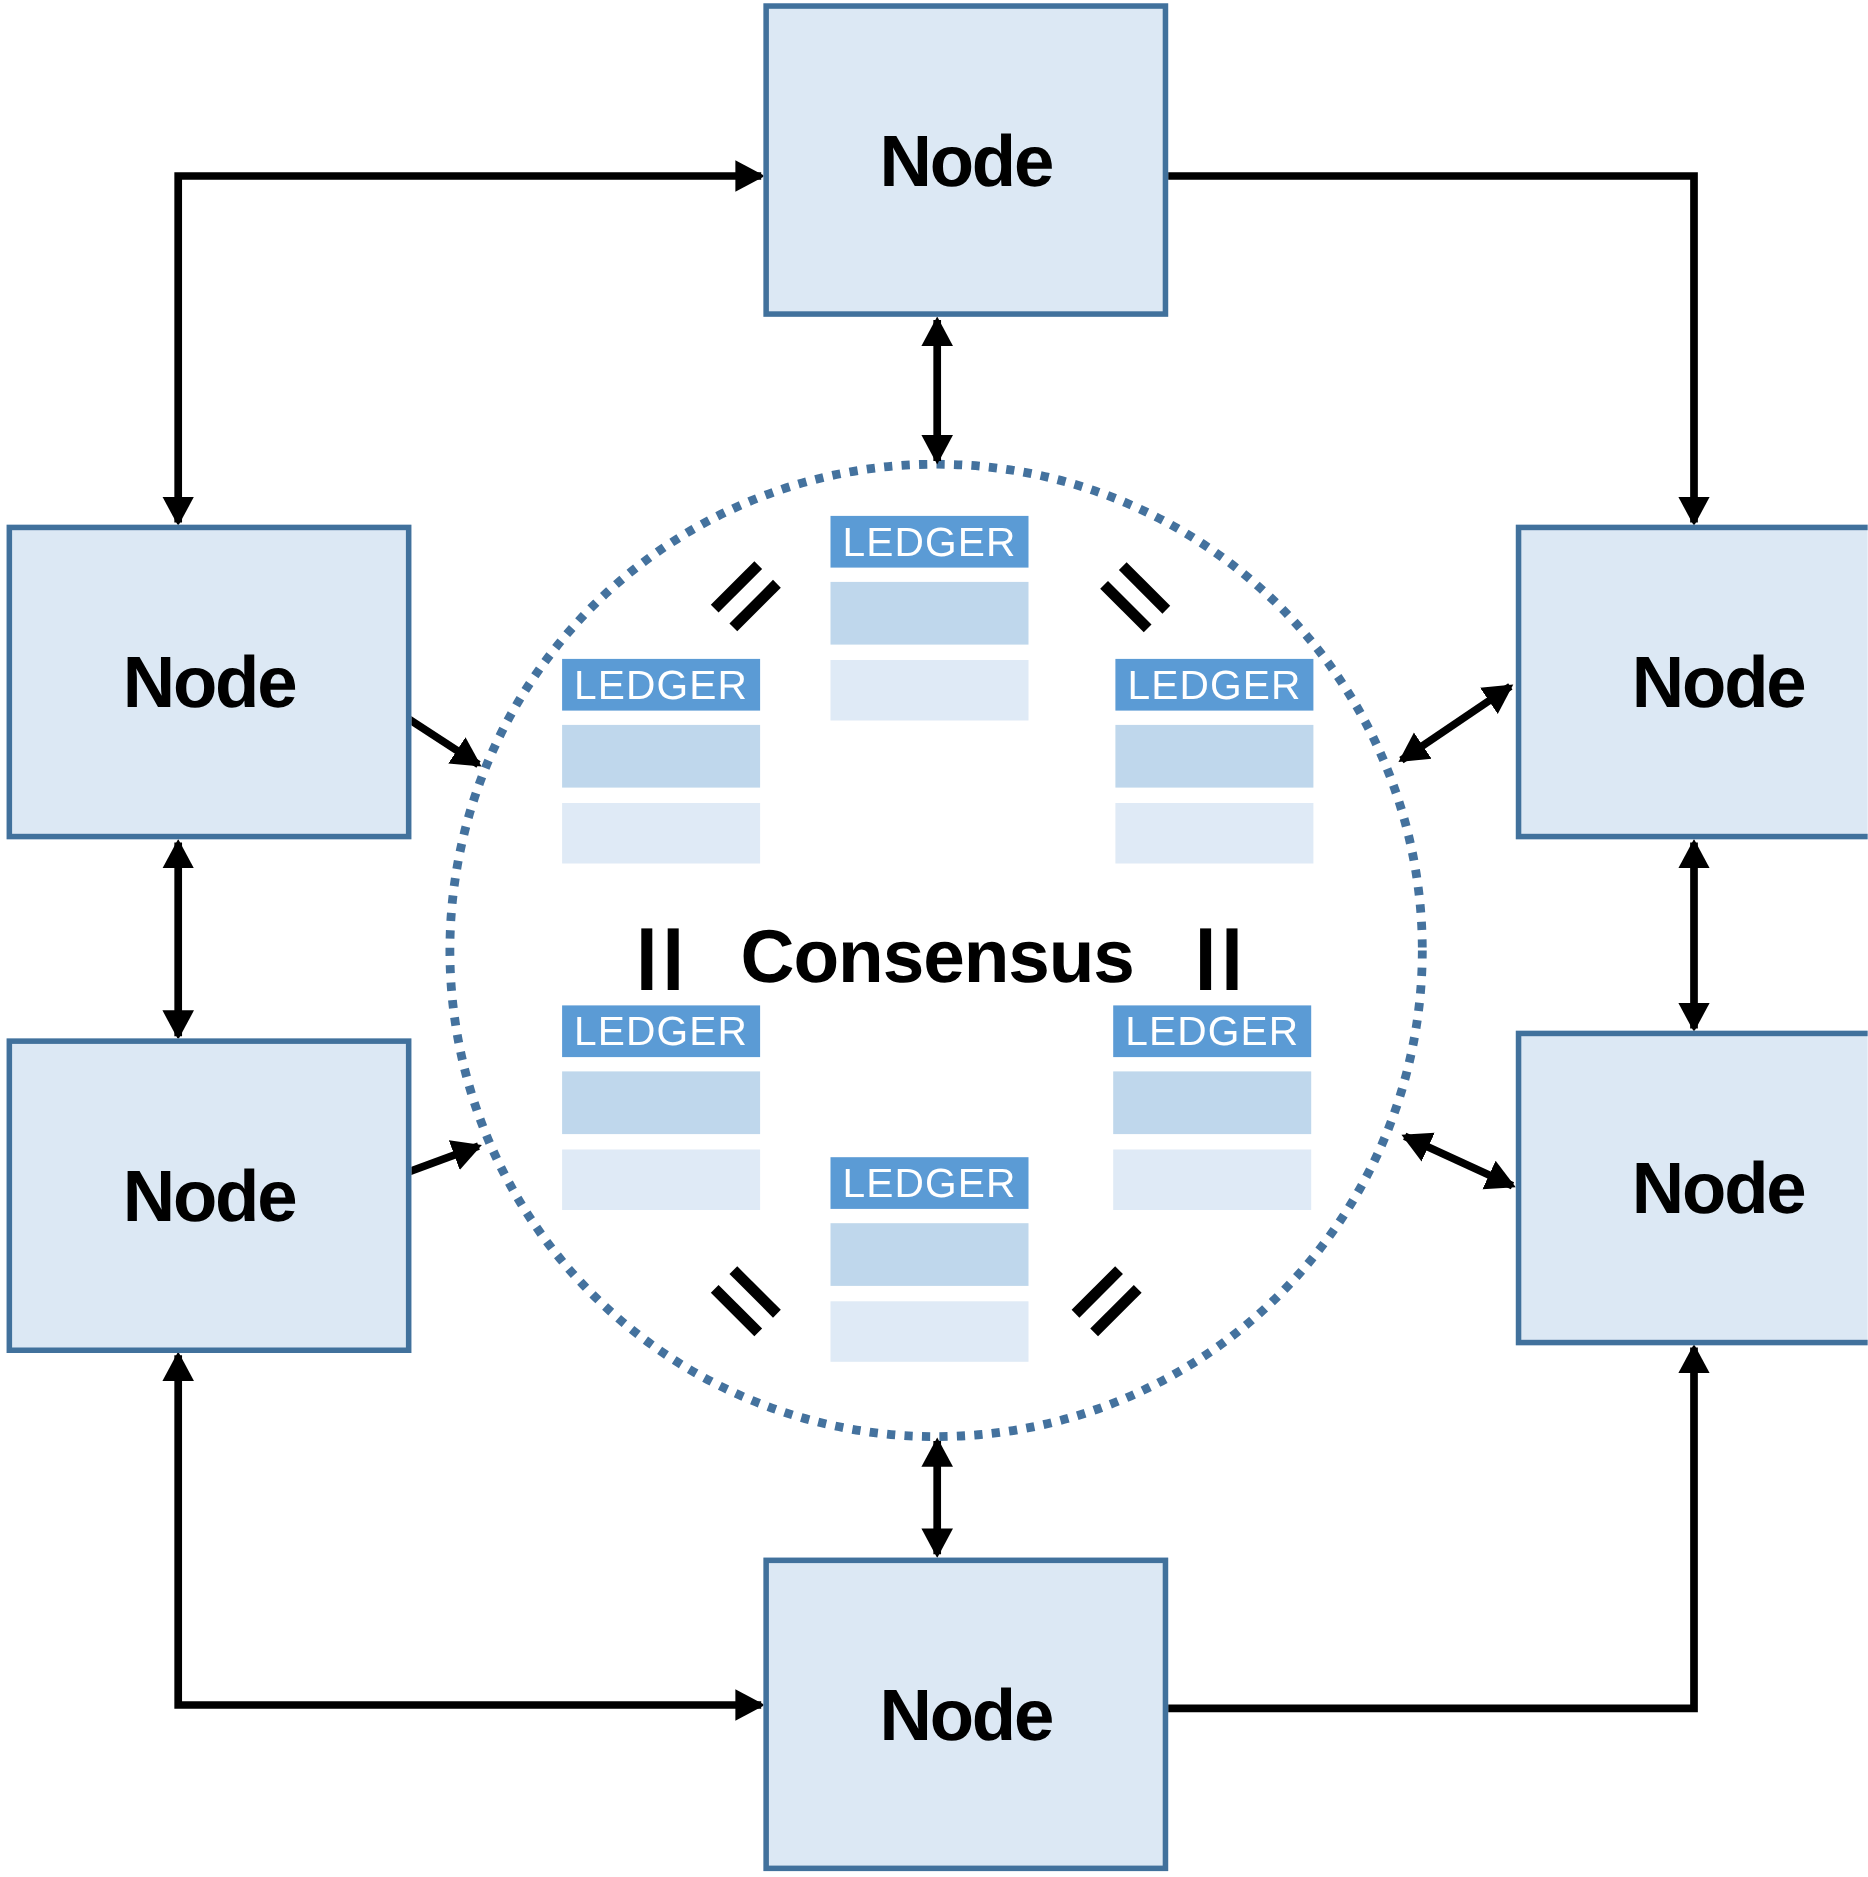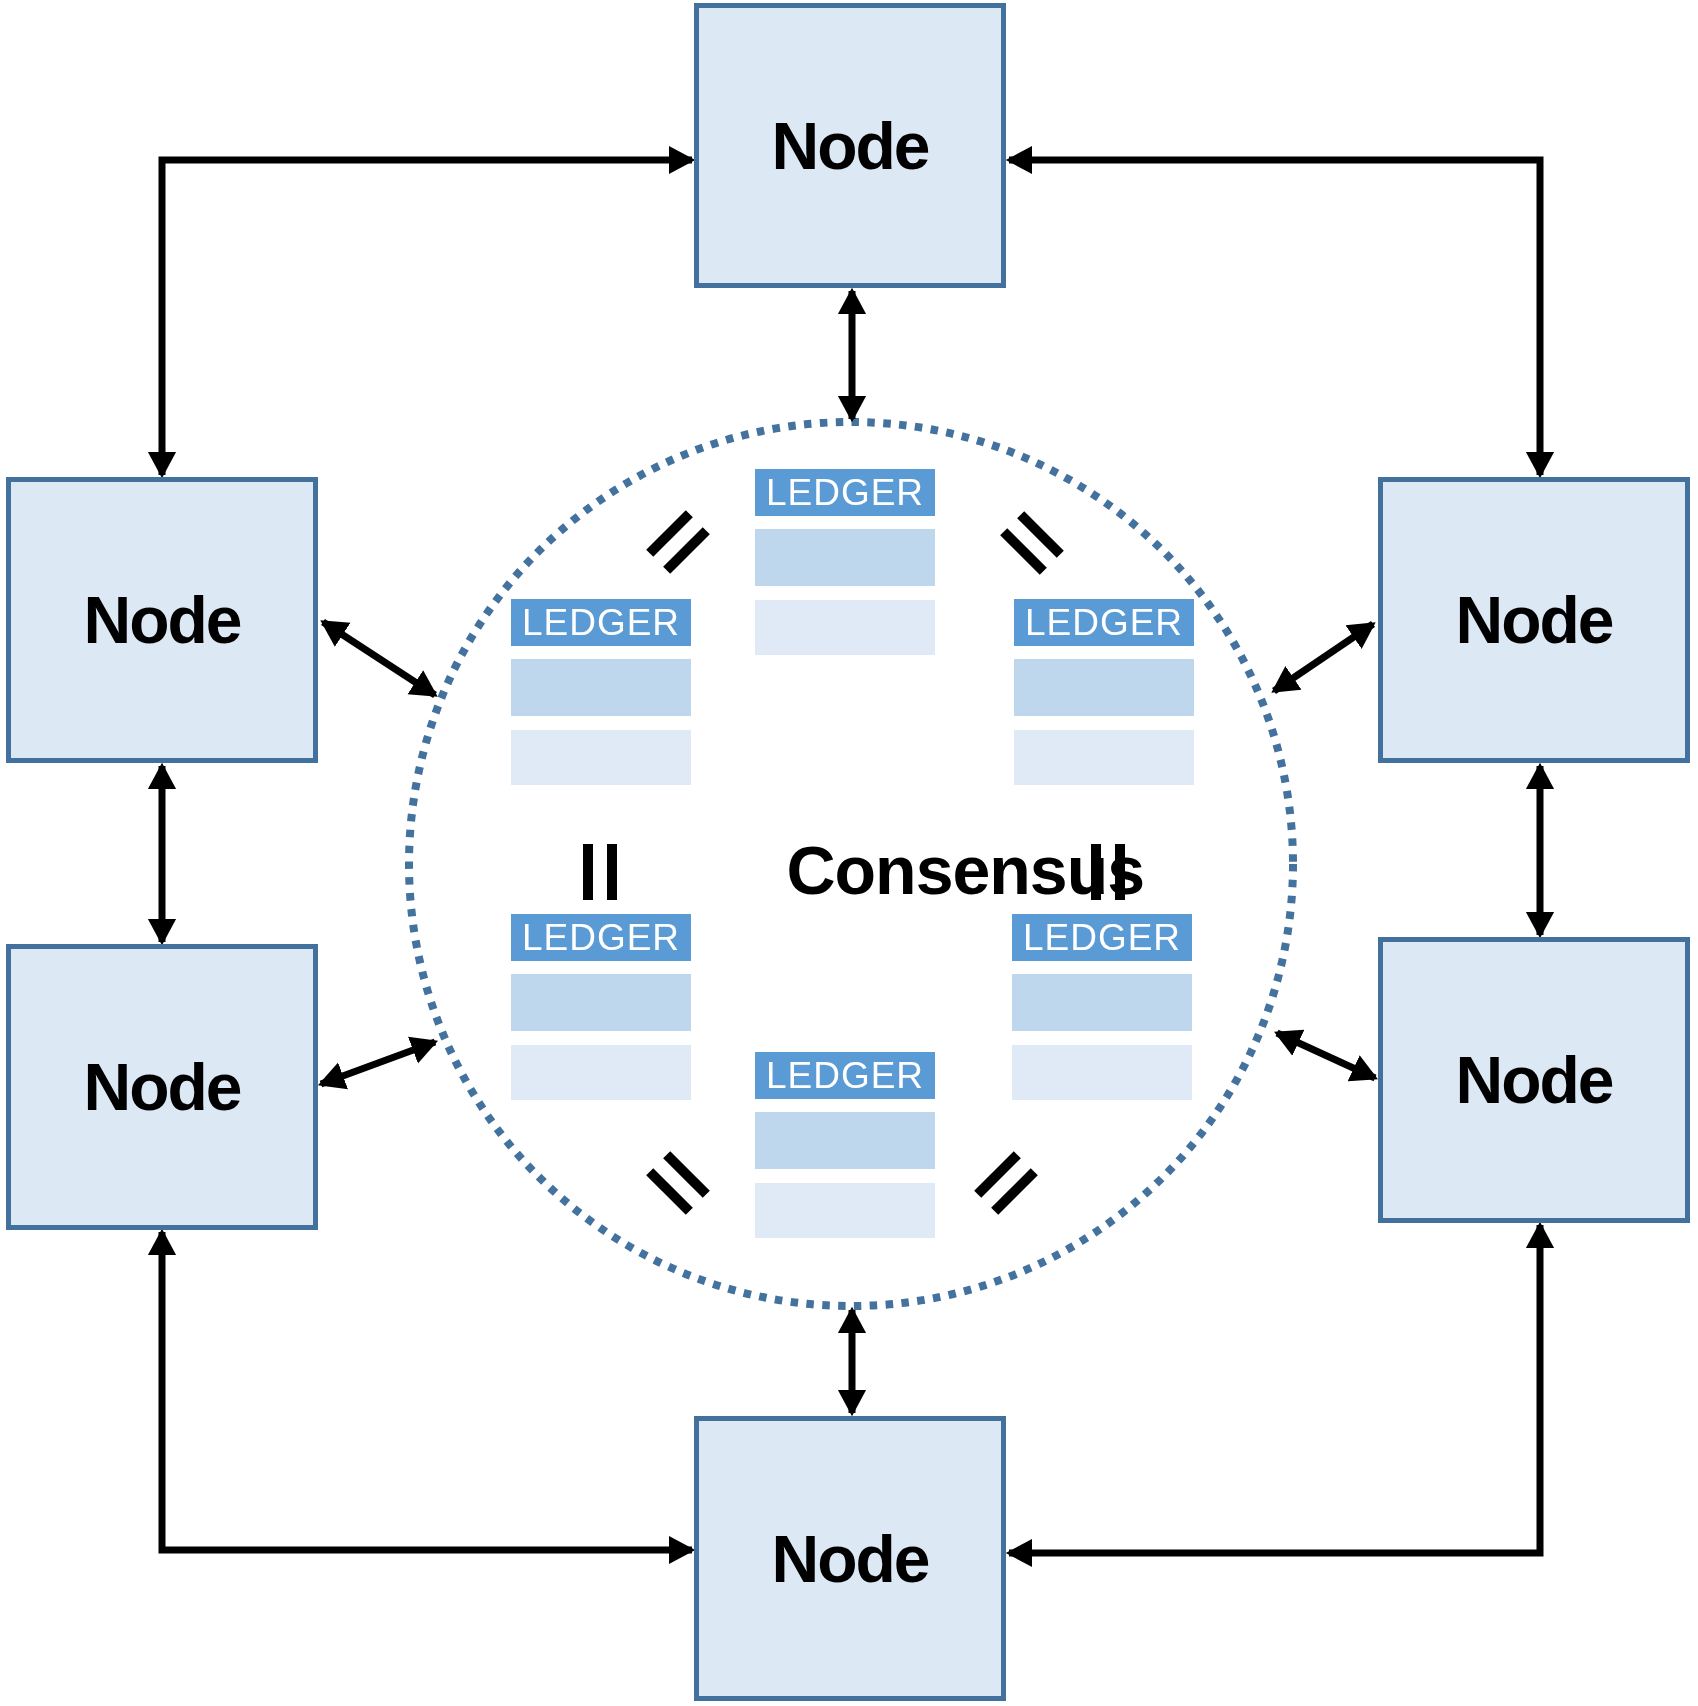--- a/index.html
+++ b/index.html
@@ -18,21 +18,21 @@
   #stage{
     position:relative;
     width:1698px;height:1706px;
     background:#ffffff;
     font-family:"Liberation Sans", sans-serif;
     overflow:hidden;
   }
   
   .node{
     position:absolute;
-    width:312px;height:286px;
+    width:368px;height:286px;
     box-sizing:border-box;
     background:var(--node-fill);
     border:5px solid var(--node-border);
     display:flex;align-items:center;justify-content:center;
   }
   .node .lbl{
     font-size:66px;font-weight:bold;color:var(--node-text);
     letter-spacing:-2px;line-height:1;
   }
   #node-top{left:694px;top:3px;height:285px;}
@@ -64,21 +64,21 @@
   .eq .bar.b2{bottom:0;}
   #eq-upper-left{left:650px;top:525px;transform:rotate(-45deg);}
   #eq-upper-right{left:1004px;top:526px;transform:rotate(45deg);}
   #eq-mid-left{left:572px;top:855px;transform:rotate(90deg);}
   #eq-mid-right{left:1080px;top:855px;transform:rotate(90deg);}
   #eq-lower-left{left:650px;top:1166px;transform:rotate(45deg);}
   #eq-lower-right{left:978px;top:1166px;transform:rotate(-45deg);}
   
   #consensus{
     position:absolute;left:560px;top:832px;width:584px;
-    text-align:right;font-size:68px;font-weight:bold;
+    text-align:center;font-size:68px;font-weight:bold;
     color:var(--node-text);line-height:76px;letter-spacing:-1px;
   }
   
   #connectors{position:absolute;left:0;top:0;}
   #connectors path, #connectors circle{stroke-linejoin:miter;}
 </style>
 </head>
 <body>
 
 <div id="stage">

